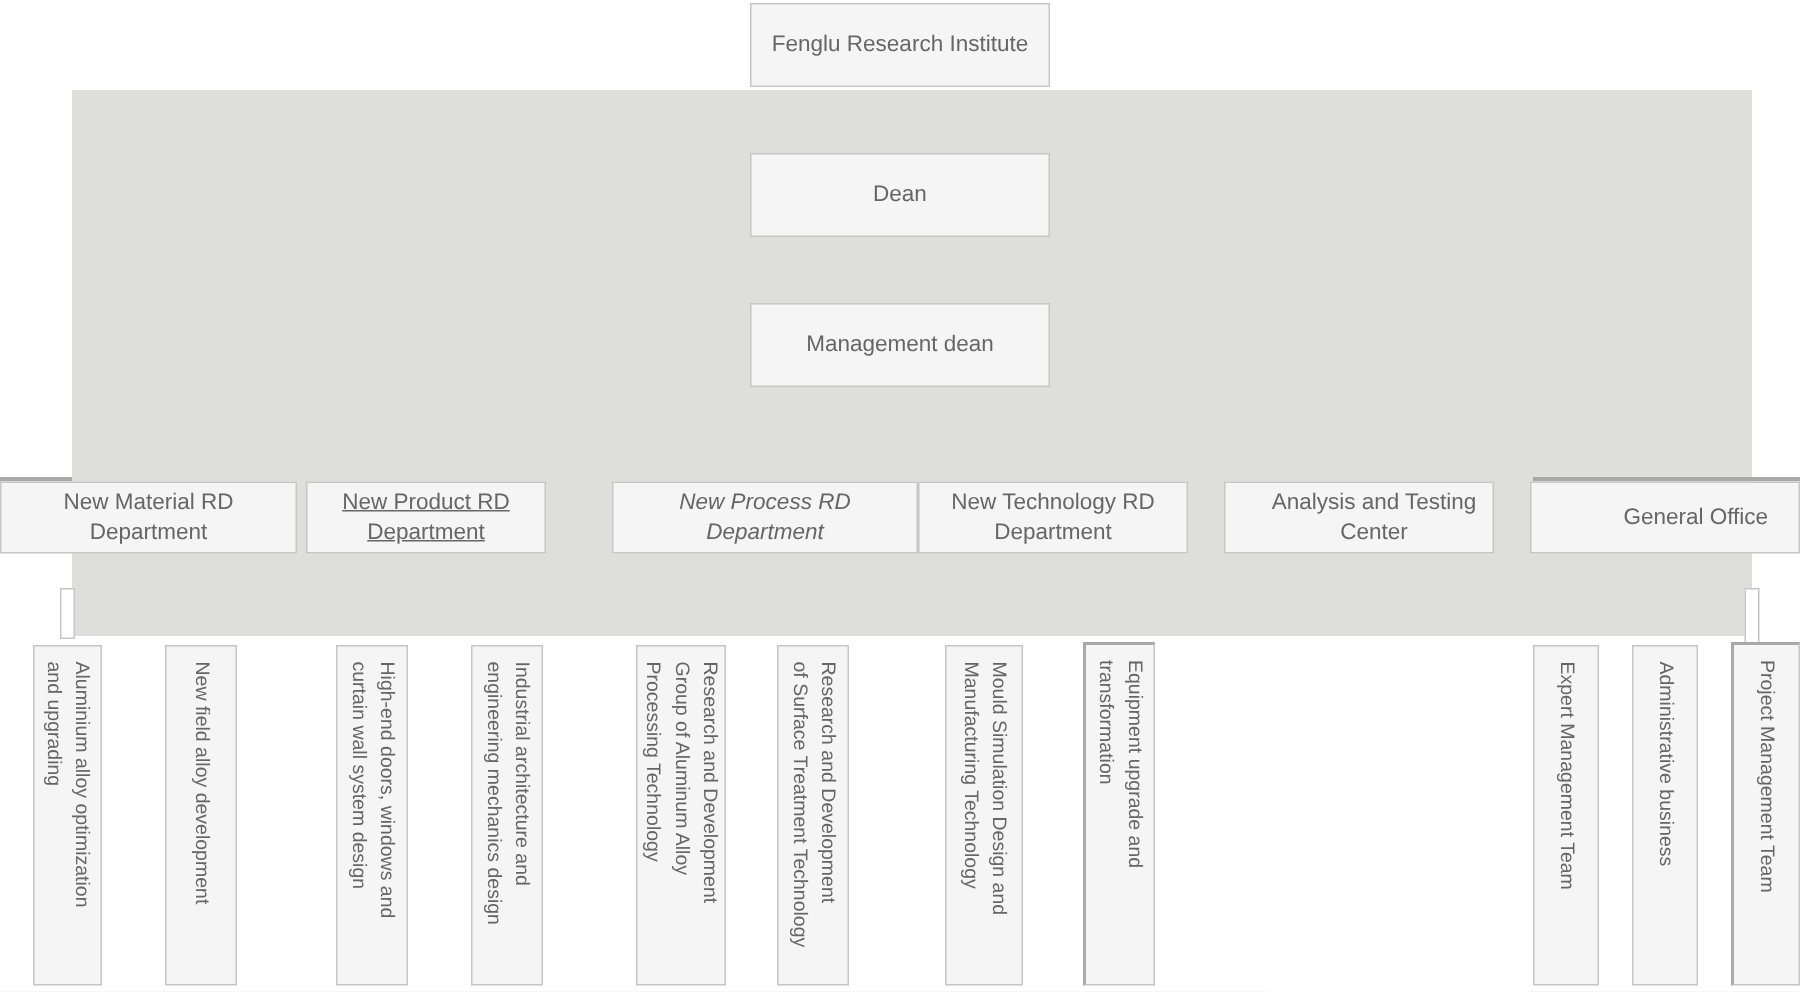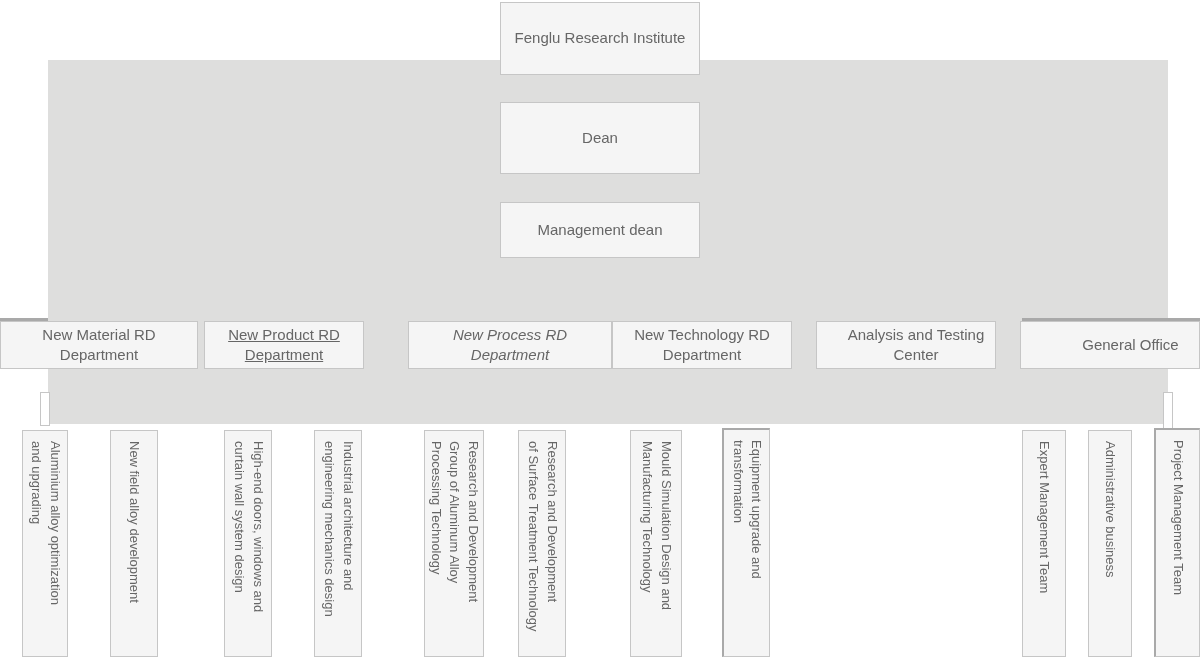--- a/index.html
+++ b/index.html
@@ -36,22 +36,22 @@
     align-items: center;
     justify-content: center;
     text-align: center;
     font-size: 15px;
     line-height: 1.35;
     color: #666666;
   }
   .node span { display: block; padding: 0 6px; }
 
   
-  .node.root   { left: 500px; top: 2px;   width: 200px; height: 73px; }
-  .node.dean   { left: 500px; top: 102px; width: 200px; height: 72px; }
+  .node.root   { left: 500px; top: 2px;   width: 200px; height: 56px; }
+  .node.dean   { left: 500px; top: 102px; width: 200px; height: 56px; }
   .node.assoc  { left: 500px; top: 202px; width: 200px; height: 56px; }
 
   
   .node.dept { top: 321px; height: 48px; }
 
   
   .leaf {
     position: absolute;
     top: 430px;
     height: 227px;

